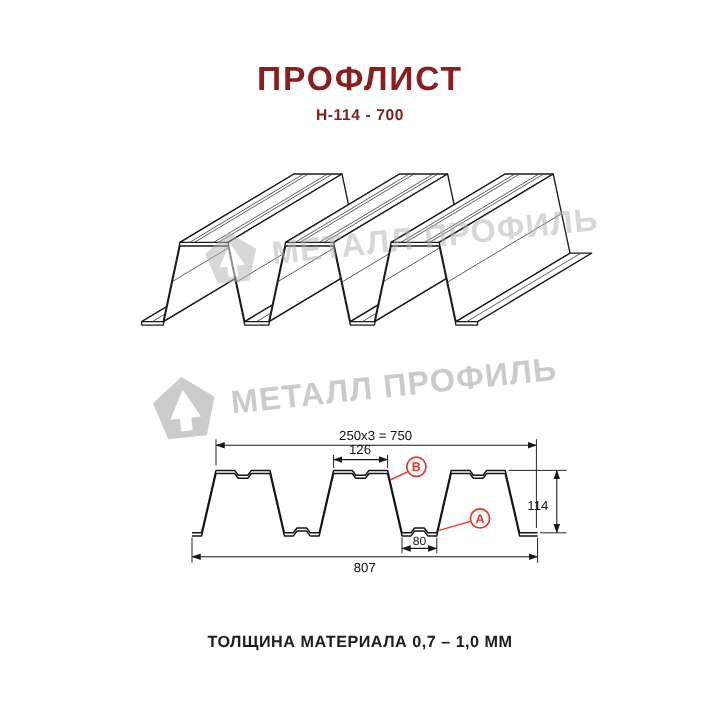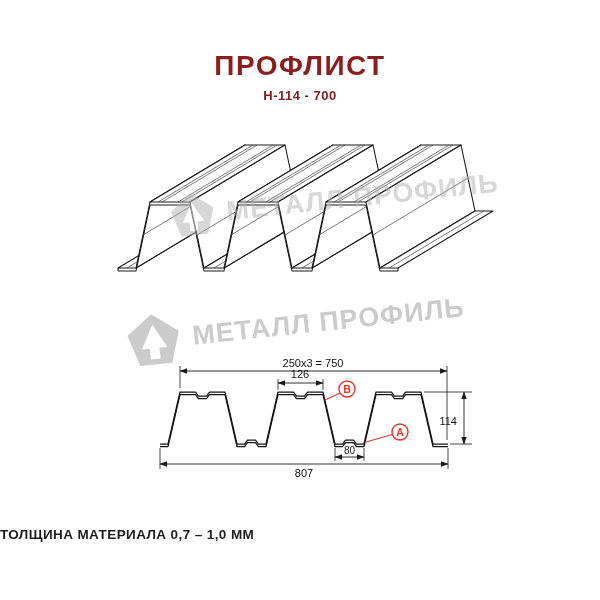--- a/index.html
+++ b/index.html
@@ -17,21 +17,21 @@
   }
   .drawing{position:absolute;top:0;left:0;z-index:1;}
   .wm{
     position:absolute;display:flex;align-items:center;gap:10px;
     color:#b3b3b3;z-index:2;pointer-events:none;
   }
   .wm1{left:168px;top:176px;transform:rotate(-6deg);opacity:.52;}
   .wm2{left:124px;top:296px;transform:rotate(-6deg);opacity:.68;}
   .wm-text{font-size:27px;font-weight:bold;letter-spacing:1px;white-space:nowrap;}
   .footer{
-    position:absolute;top:527px;left:0;width:600px;text-align:left;
+    position:absolute;top:527px;left:0;width:600px;text-align:center;
     font-size:13.5px;font-weight:bold;letter-spacing:.4px;color:#1d1d1d;z-index:3;
   }
   
   .face{fill:#ffffff;stroke:#1a1a1a;stroke-width:1.1;stroke-linejoin:round;}
   .acc{stroke:#3f3f3f;stroke-width:.7;}
   .edge{fill:none;stroke:#1a1a1a;stroke-width:1.1;stroke-linejoin:round;}
   .prof{fill:none;stroke:#141414;stroke-width:1.25;stroke-linejoin:round;}
   .ext{stroke:#1a1a1a;stroke-width:.8;}
   .dimline{stroke:#1a1a1a;stroke-width:.9;}
   .dim{font-size:11px;fill:#111111;}

